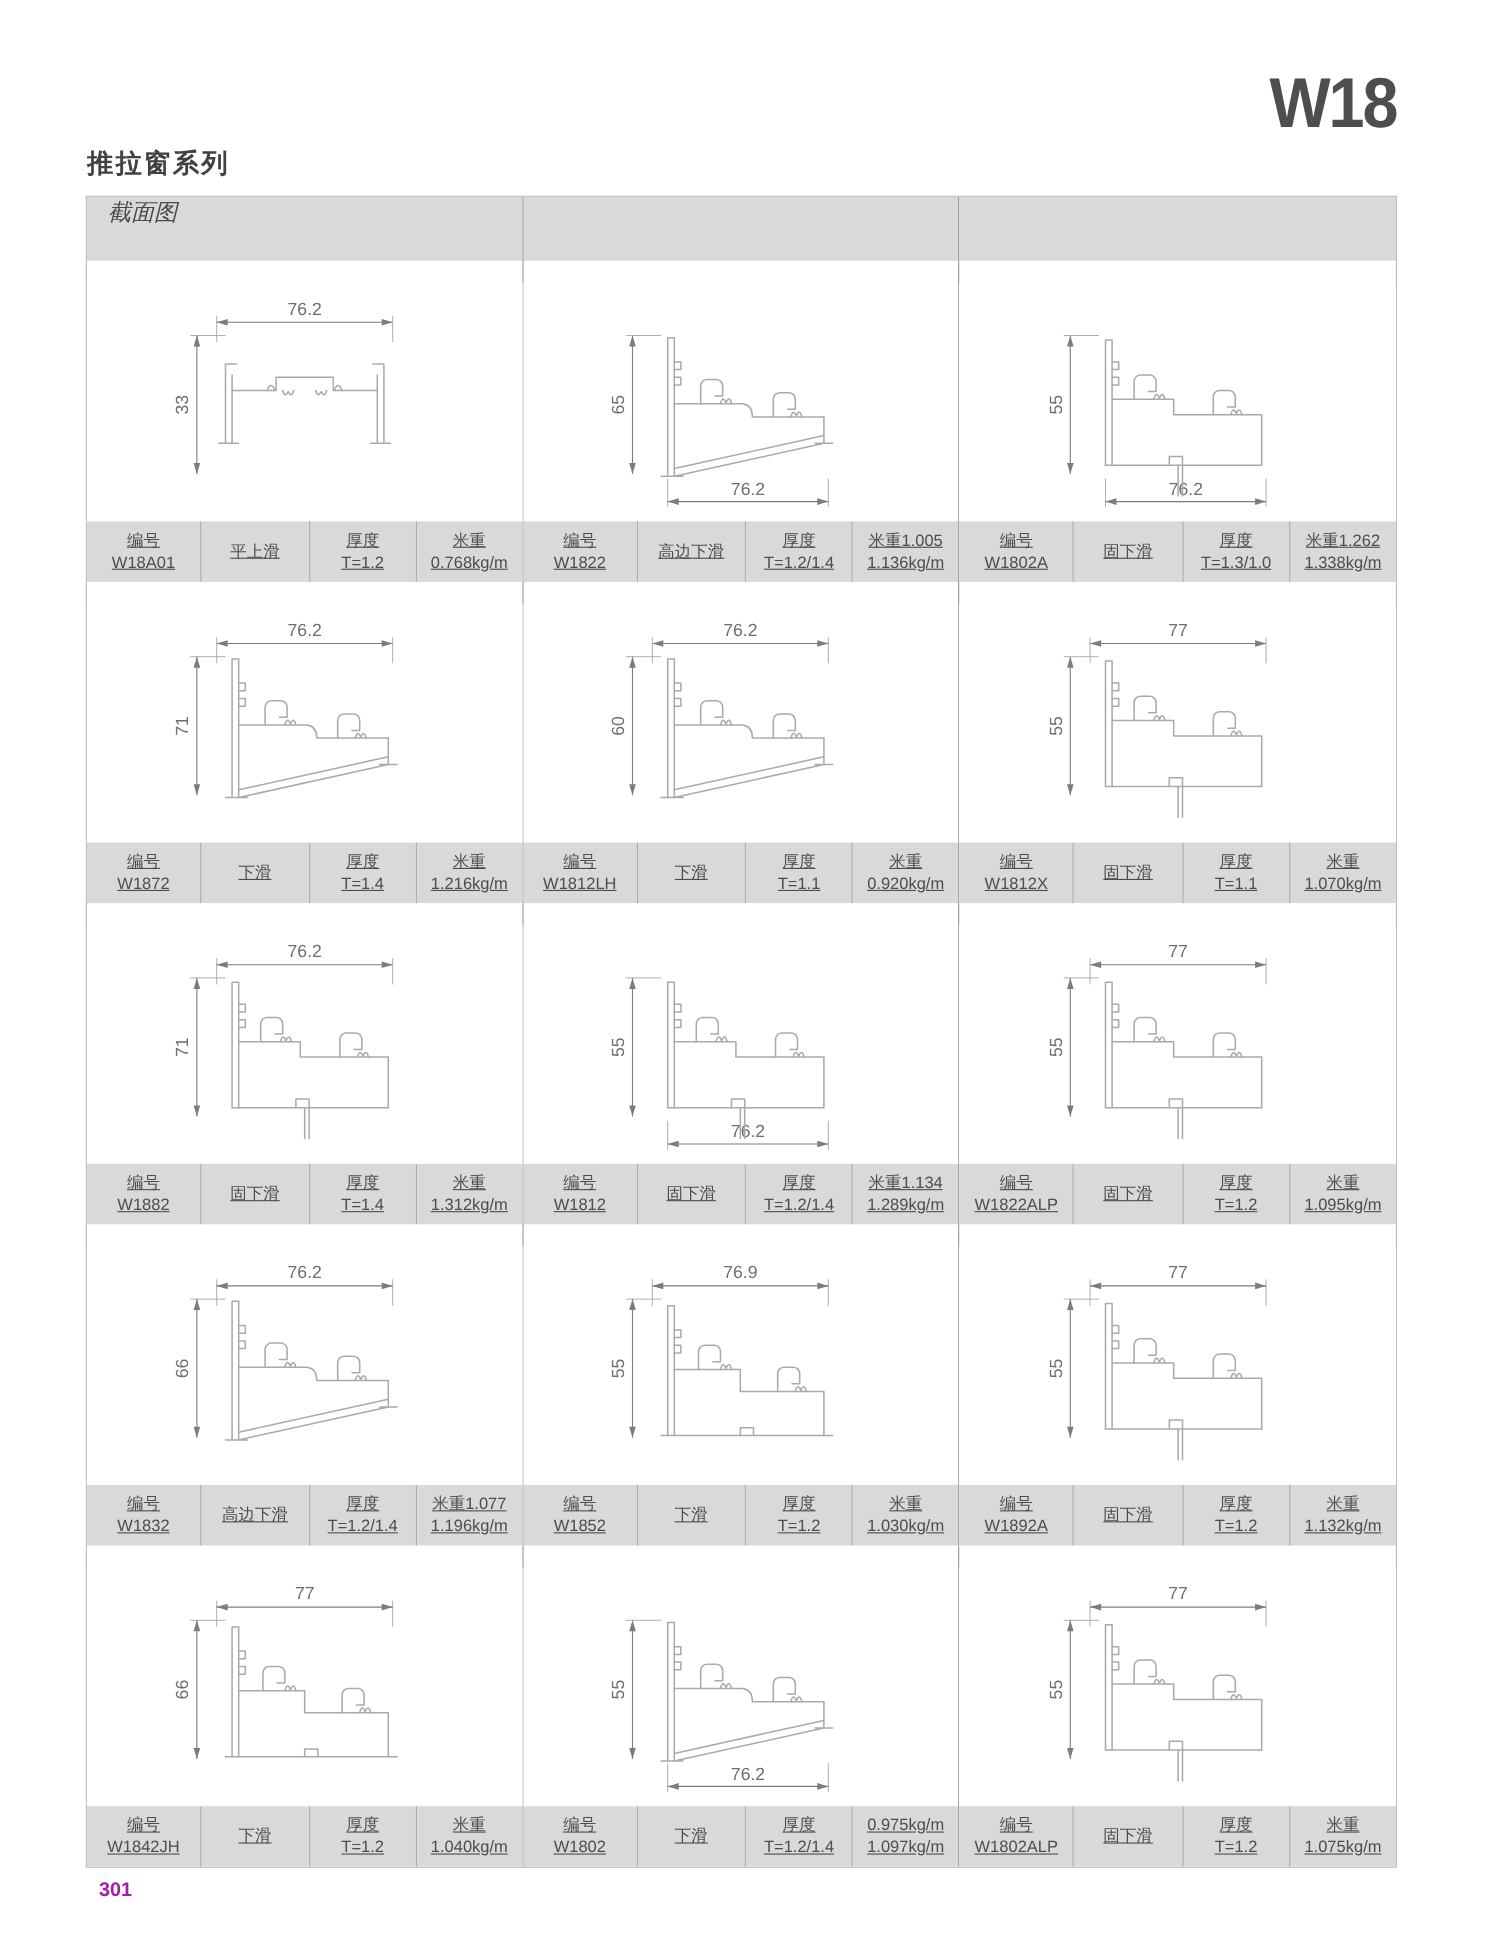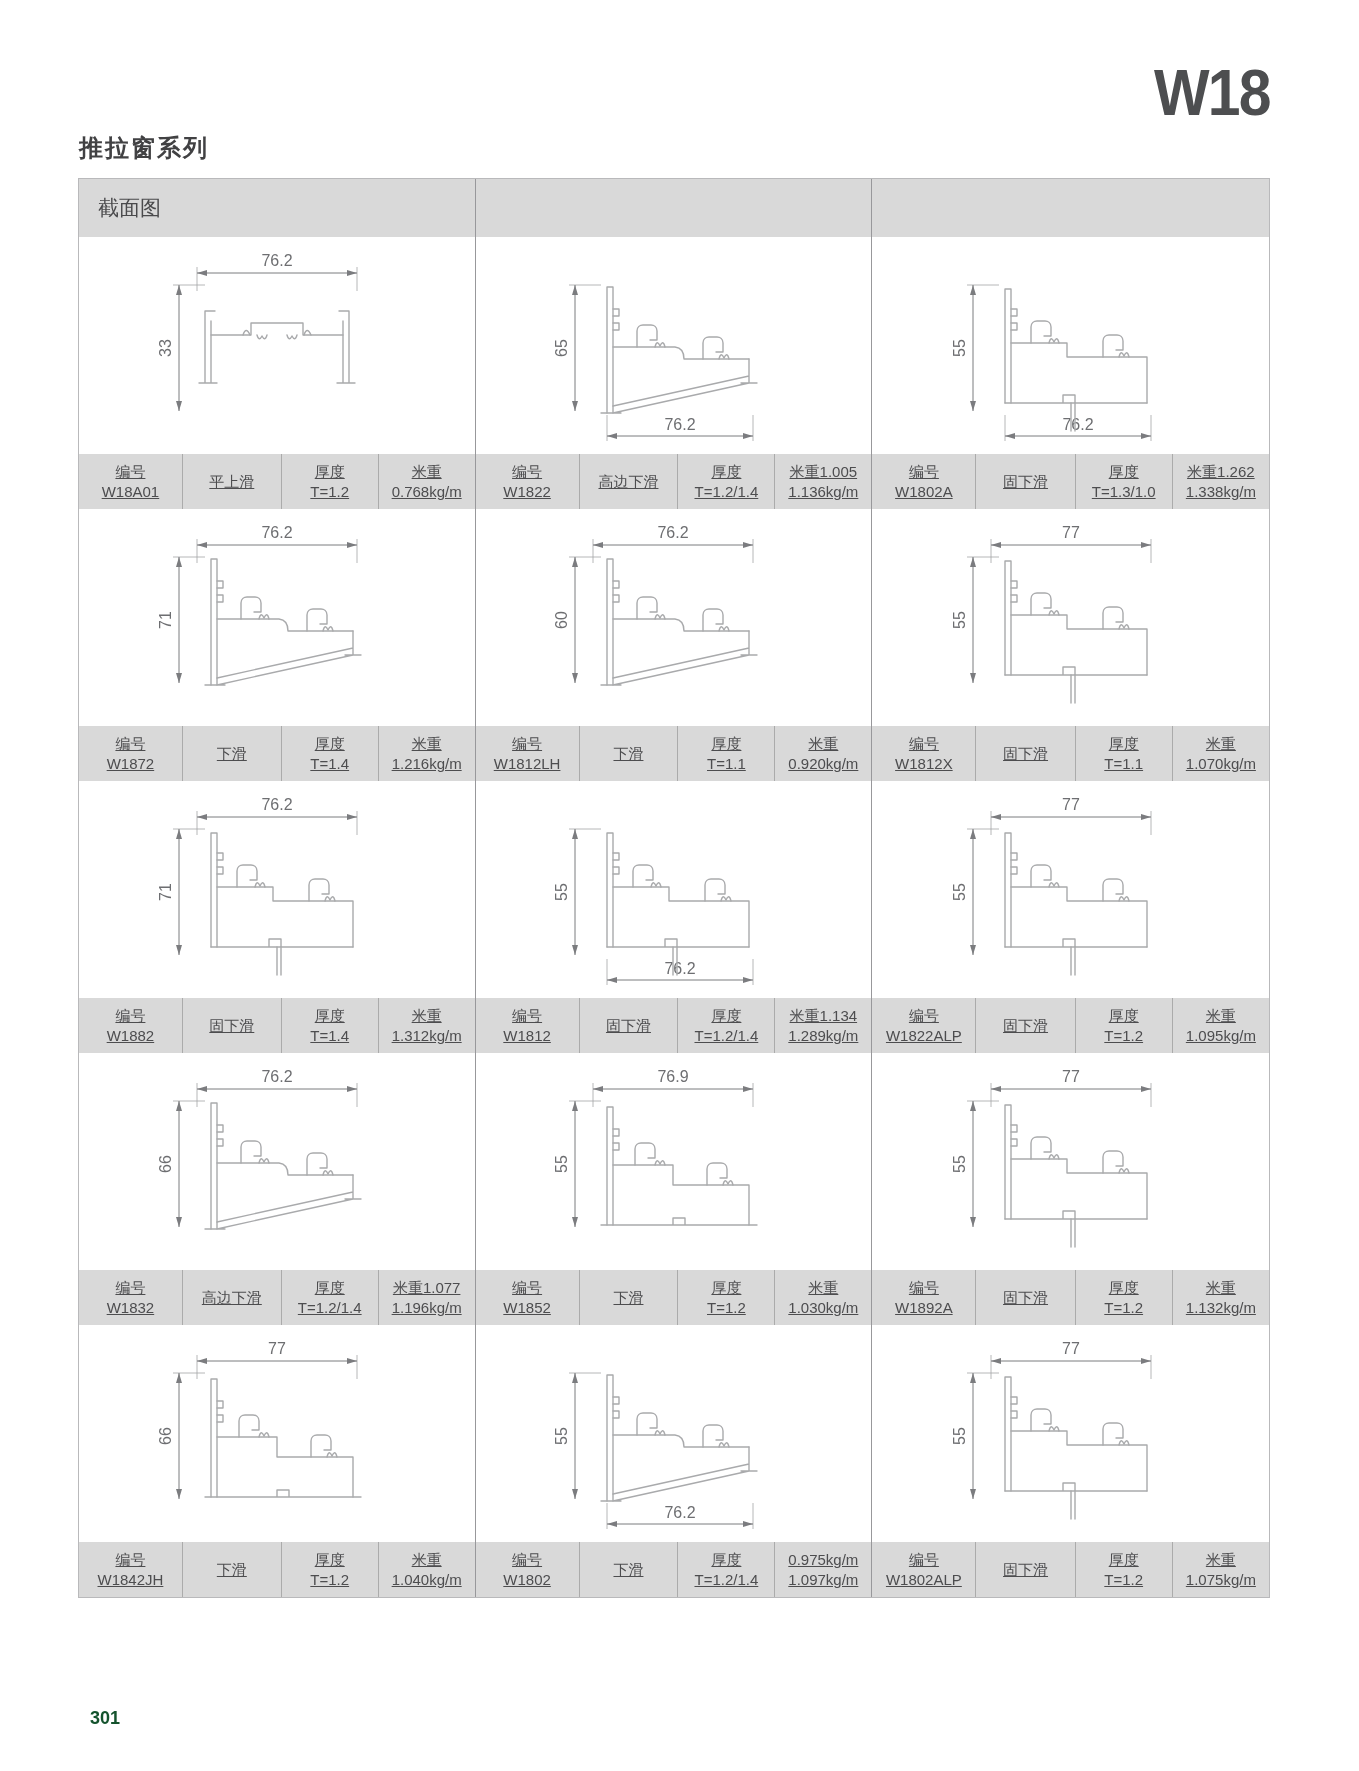--- a/index.html
+++ b/index.html
@@ -7,48 +7,48 @@
   .page{position:absolute;inset:0;background:#fff;overflow:hidden;}
 
   
   .hdr{position:absolute;left:79px;top:60px;width:1191px;height:90px;}
   .series-title{position:absolute;left:0;top:24px;font-size:24px;font-weight:bold;color:#414143;letter-spacing:2px;margin-top:48px;}
   .page-code{position:absolute;right:0;top:-4px;font-size:64px;font-weight:bold;color:#4d4e50;letter-spacing:-2px;transform:scaleX(.92);transform-origin:right top;}
 
   
   .table{position:absolute;left:78px;top:178px;width:1192px;border:1px solid #b9b9bb;box-sizing:border-box;background:#fff;}
   .head-band{display:grid;grid-template-columns:1fr 1fr 1fr;}
-  .head-cell{background:#d9d9d9;height:58px;display:flex;align-items:center;padding-left:19px;box-sizing:border-box;font-size:21px;color:#4a4a4c;}
+  .head-cell{background:#d9d9d9;height:58px;display:flex;align-items:flex-start;padding-left:19px;box-sizing:border-box;font-size:21px;color:#4a4a4c;font-style:italic;}
   .head-cell:not(:last-child){border-right:1px solid #98989b;}
 
   .grid{display:grid;grid-template-columns:1fr 1fr 1fr;}
   .cell{box-sizing:border-box;}
   .cell:not(:nth-child(3n)){border-right:1px solid #98989b;}
 
-  .drawing{height:217px;display:flex;align-items:center;justify-content:center;background:#fff;}
+  .drawing{height:217px;display:flex;align-items:center;justify-content:center;background:#fff;margin-top:20px;}
   svg.profile{display:block;}
   .pline{stroke:#a9aaac;stroke-width:1.4;fill:none;stroke-linejoin:round;stroke-linecap:round;}
   .dline{stroke:#7b7c7f;stroke-width:1;fill:none;}
   .dext{stroke:#a3a4a6;stroke-width:.8;fill:none;}
   .darr{fill:#7b7c7f;stroke:none;}
   .dtxt{fill:#6d6e71;font-size:16px;font-family:"Liberation Sans",sans-serif;}
   .pshape{display:none;}
   .cell.sh-top    .p-top{display:inline;}
   .cell.sh-slope  .p-slope{display:inline;}
   .cell.sh-stairs .p-stairs{display:inline;}
   .cell.sh-step   .p-step{display:inline;}
   .cell.no-top .dim-top{display:none;}
   .cell.no-bottom .dim-bottom{display:none;}
 
   .info{display:grid;grid-template-columns:26% 25% 24.5% 24.5%;height:55px;text-decoration:underline;}
   .icell{background:#d9d9d9;display:flex;flex-direction:column;align-items:center;justify-content:center;
          font-size:15px;line-height:20px;color:#4d4d4f;text-align:center;box-sizing:border-box;}
   .icell + .icell{border-left:1px solid #ababab;}
 
-  .page-number{position:absolute;left:90px;top:1708px;font-size:18px;font-weight:bold;color:#14532d;}
+  .page-number{position:absolute;left:90px;top:1708px;font-size:18px;font-weight:bold;color:#a21caf;}
 </style>
 </head>
 <body>
 
 <div class="page">
 
   <div class="hdr">
     <div class="series-title">推拉窗系列</div>
     <div class="page-code">W18</div>
   </div>

